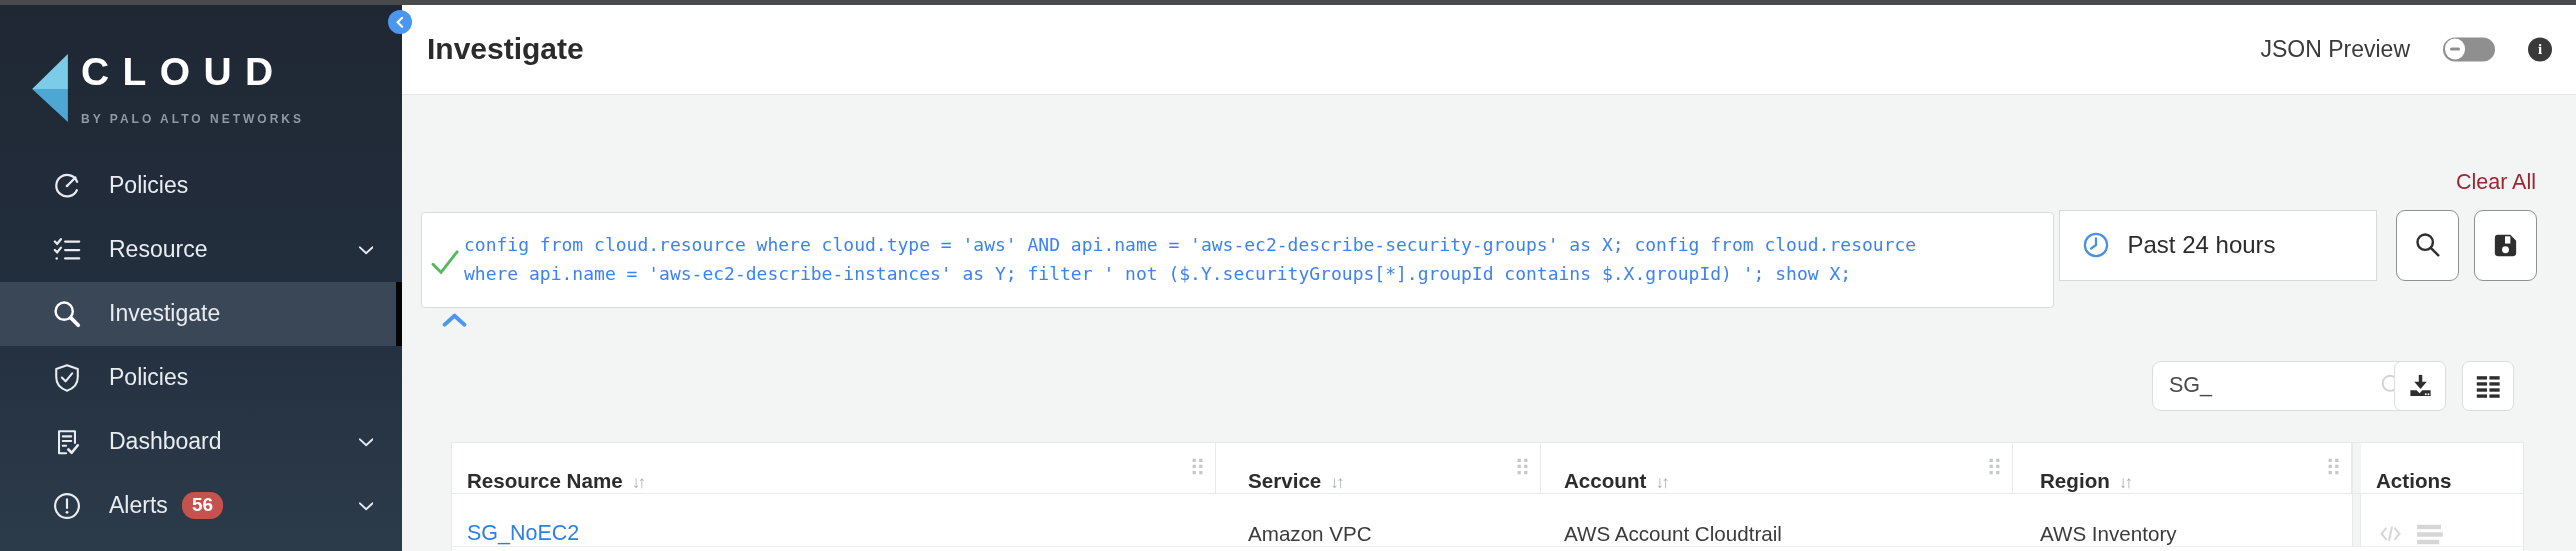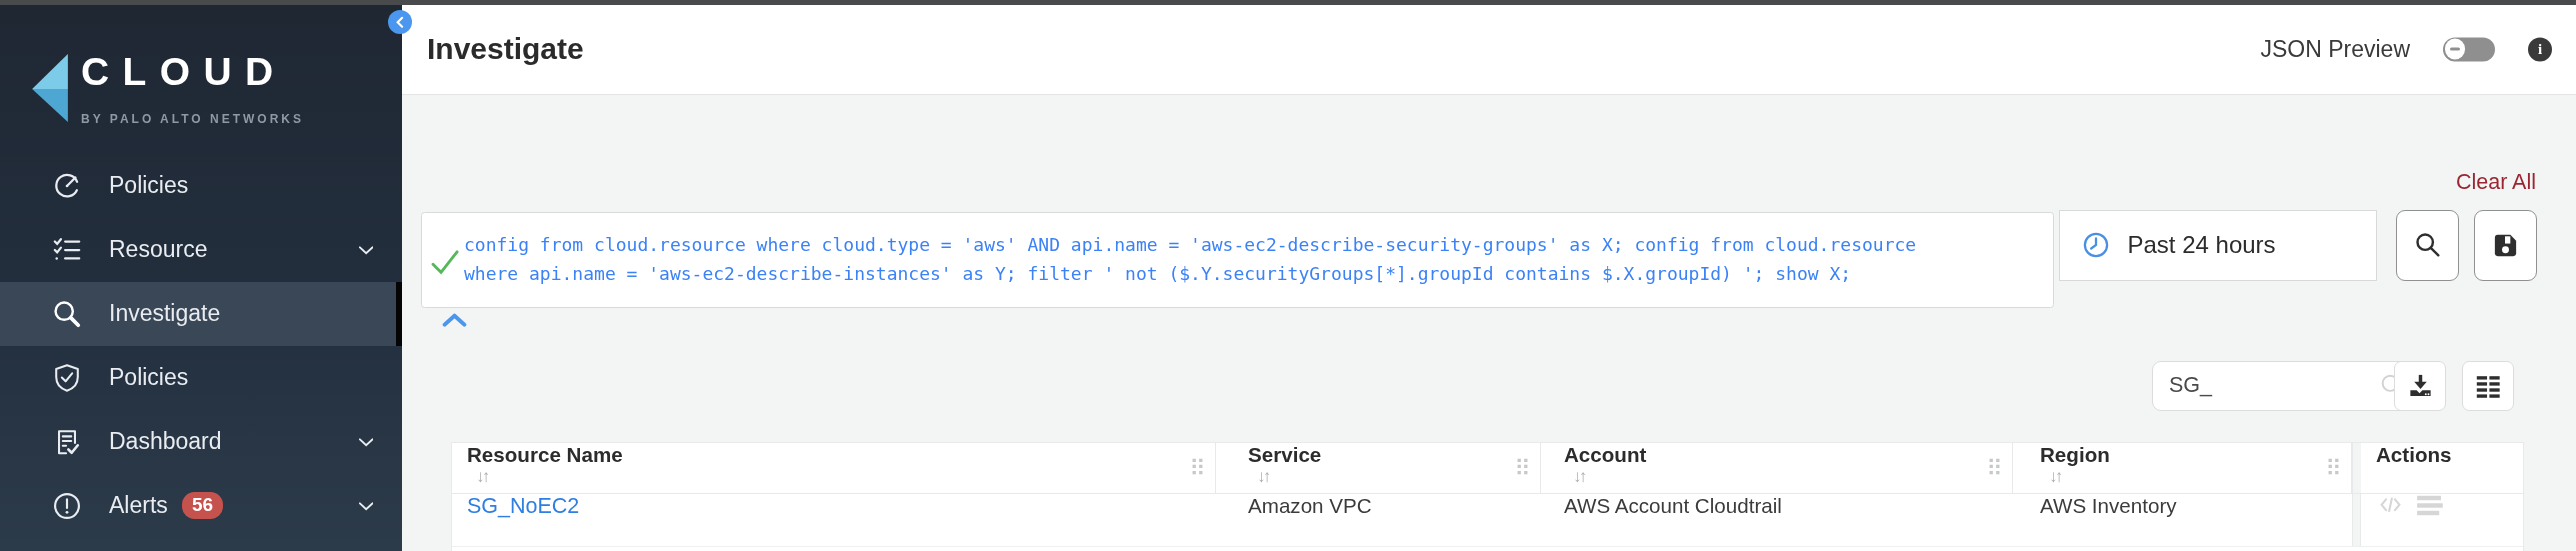--- a/index.html
+++ b/index.html
@@ -66,21 +66,21 @@
               border-radius:7.2px; display:flex; align-items:center; justify-content:center; cursor:pointer; }
   .btn-download { left:1992px; }
   .btn-columns { left:2060px; }
 
   
   .tbl { position:absolute; left:49px; top:347px; width:2073px; height:110px; background:#fff;
          border:0.9px solid #e7e9ea; overflow:hidden; }
   .trow { display:flex; width:100%; }
   .thead { height:51px; border-bottom:0.9px solid #e7e9ea; }
   .tdata { height:53px; border-bottom:0.9px solid #eeefef; }
-  .tcell { position:relative; display:flex; align-items:flex-start; height:100%;flex-direction:column; }
+  .tcell { position:relative; display:flex; align-items:flex-end; height:100%; }
   .c1 { width:764px; } .c2 { width:325px; } .c3 { width:472px; } .c4 { width:339px; }
   .cgap { width:9px; background:#f3f4f4; border-left:0.9px solid #e7e9ea; border-right:0.9px solid #e7e9ea; }
   .c5 { width:162px; }
   .thead .tcell { border-right:0.9px solid #e7e9ea; }
   .thead .cgap, .thead .c5 { border-right:none; }
   .th-label { font-size:20.6px; font-weight:bold; color:#2c2c2c; }
   .sort { margin-left:9px; font-size:17px; color:#a9acae; letter-spacing:-2.7px; cursor:pointer; }
   .drag-handle { position:absolute; right:9px; top:50%; transform:translateY(-50%); color:#c6c9cb; font-size:22.4px;
                  font-family:"DejaVu Sans",sans-serif; cursor:grab; }
   .pad1 { padding-left:15px; } .pad2 { padding-left:32px; } .pad3 { padding-left:23px; } .pad4 { padding-left:27px; } .pad5 { padding-left:15px; }

